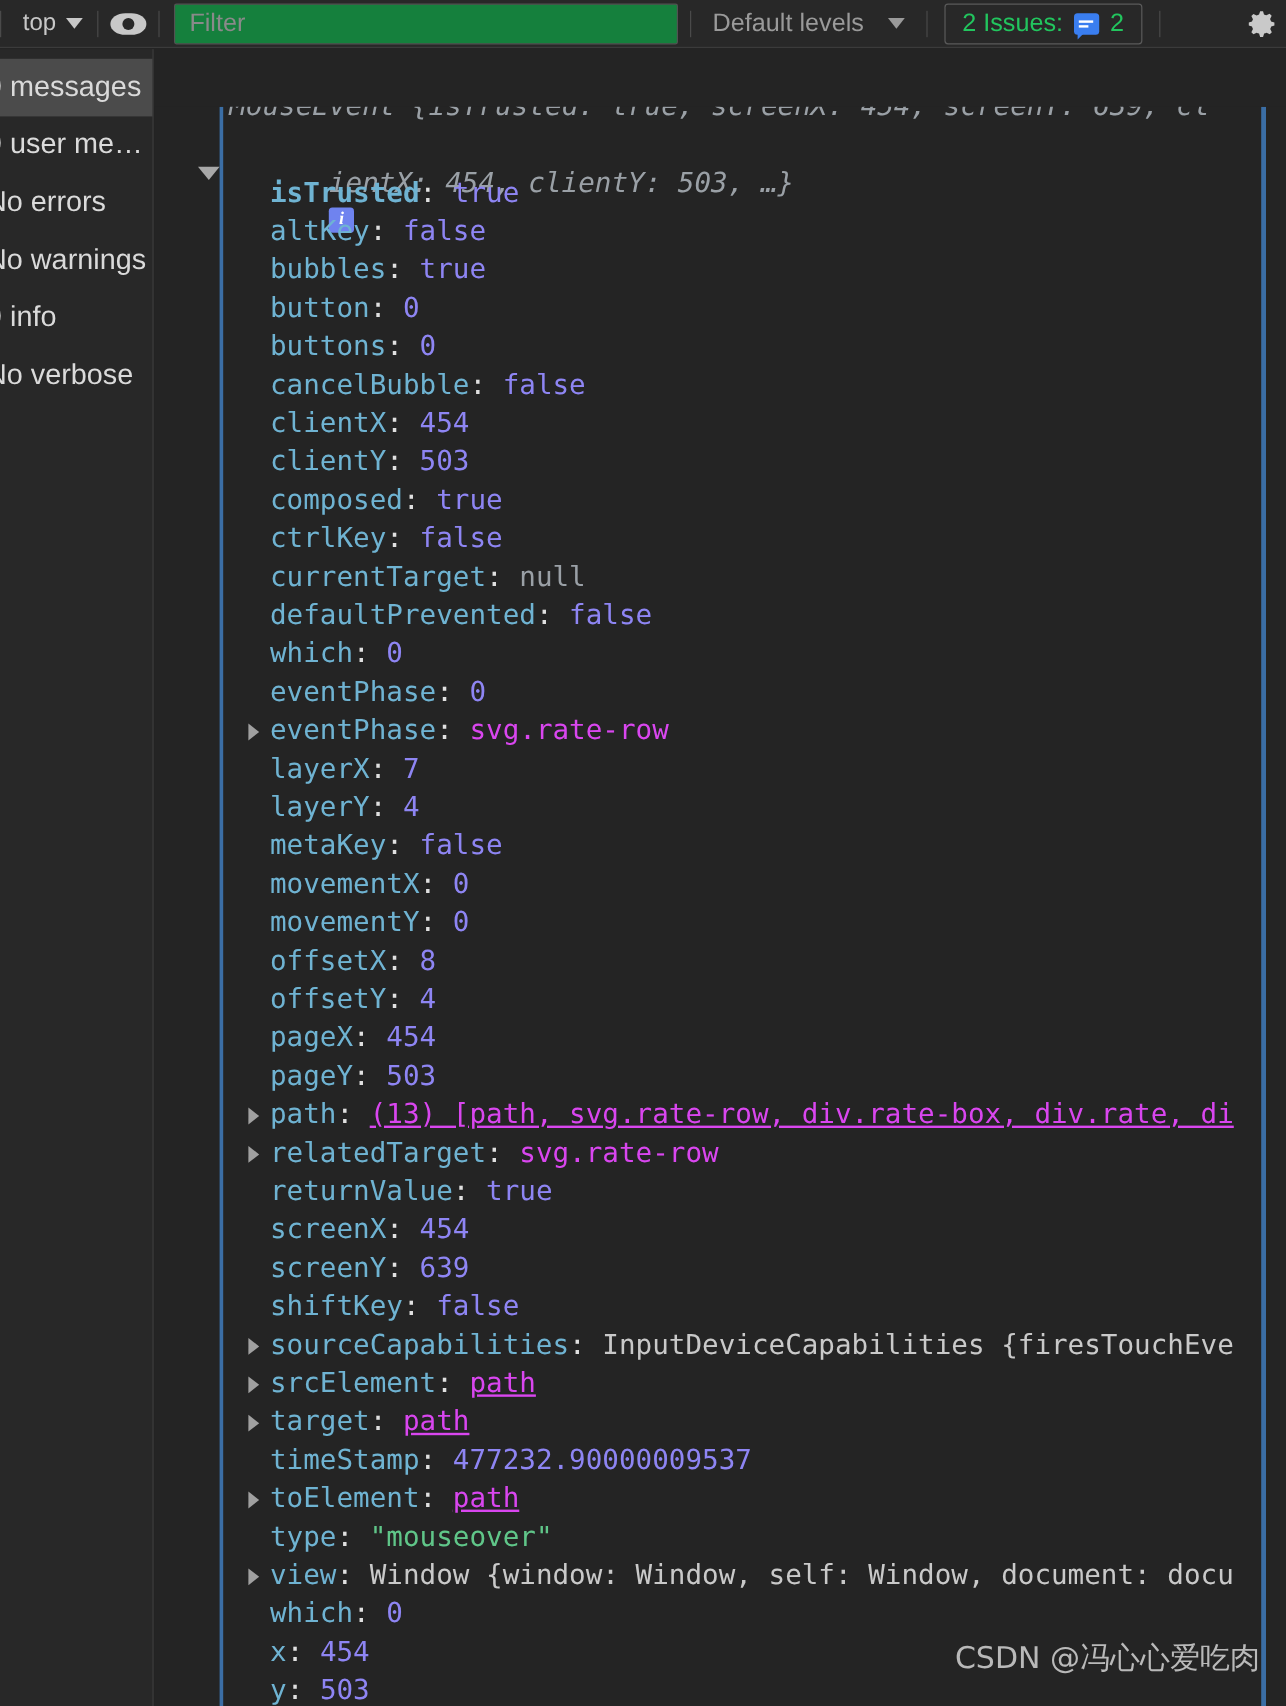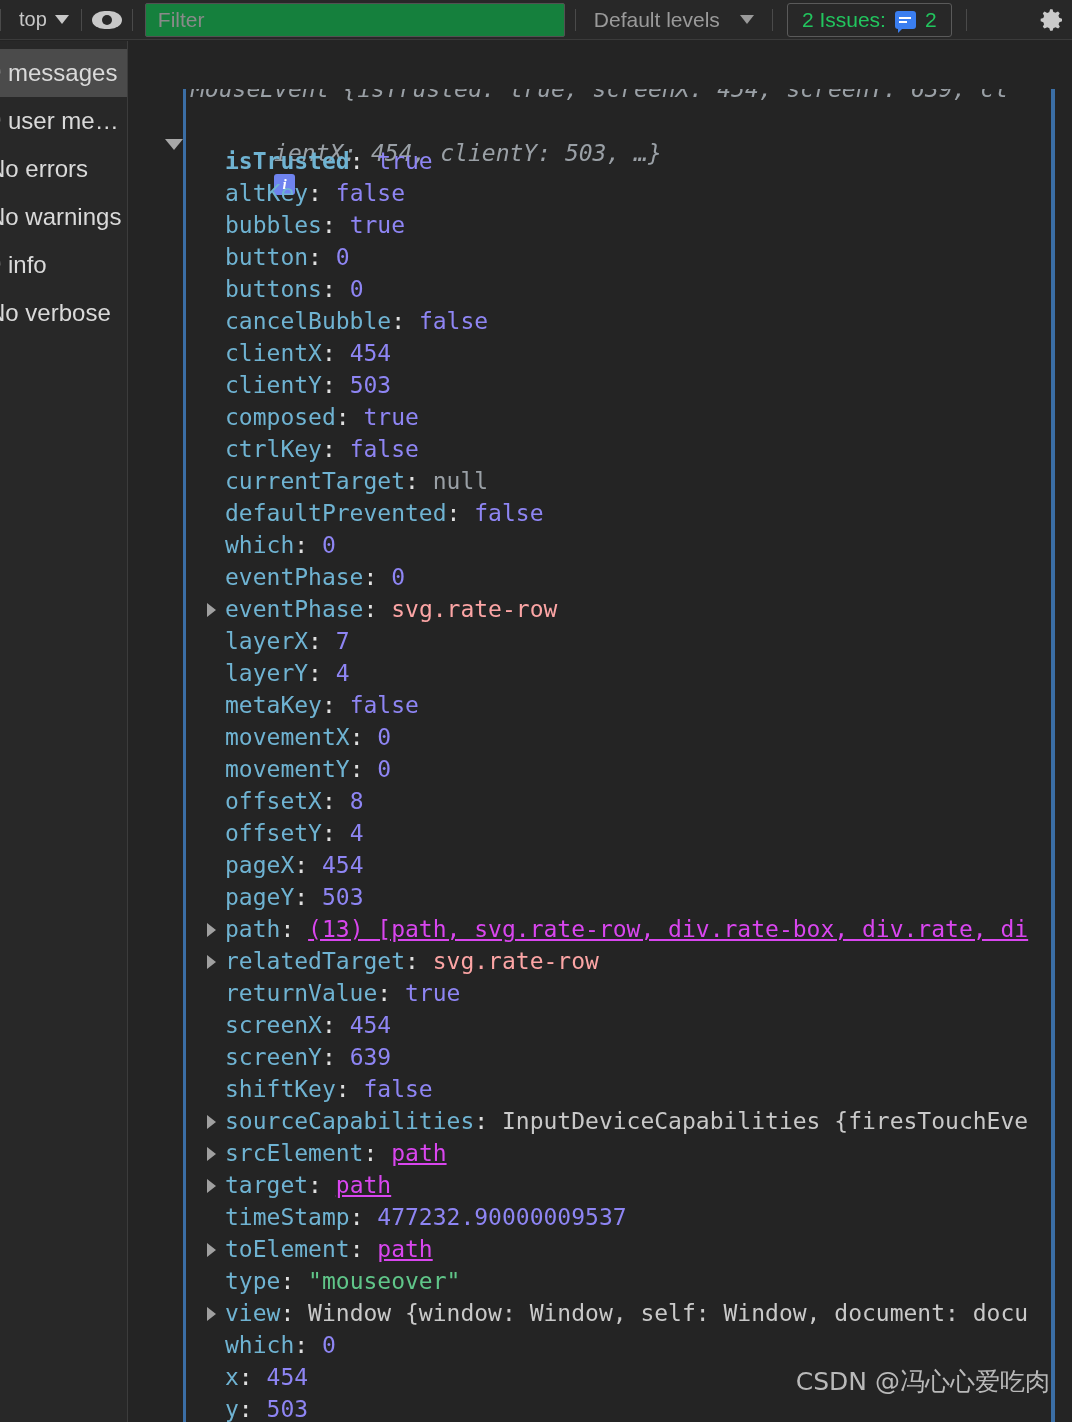--- a/index.html
+++ b/index.html
@@ -148,21 +148,21 @@
     font-style: italic;
   }
   #evt-header .ln { position: absolute; left: 62px; }
   #evt-header .ln1 { top: 0; }
   #evt-header .ln2 { top: 32px; }
   .num { color: #8e85f3; }
   .str { color: #60c689; }
   .nulltxt { color: #9aa0a6; }
   .node { color: #d946ef; text-decoration: underline; }
   .plain { color: #c9c9c9; }
-  .white { color: #fca5a5; }
+  .white { color: #d946ef; }
 
   .info-badge {
     display: inline-block;
     width: 21px; height: 21px;
     background: #6f83ef; border-radius: 3px;
     color: #fff; font-size: 15px; font-weight: bold;
     text-align: center; line-height: 21px;
     font-family: "Liberation Serif", serif;
     font-style: italic;
     vertical-align: middle;

